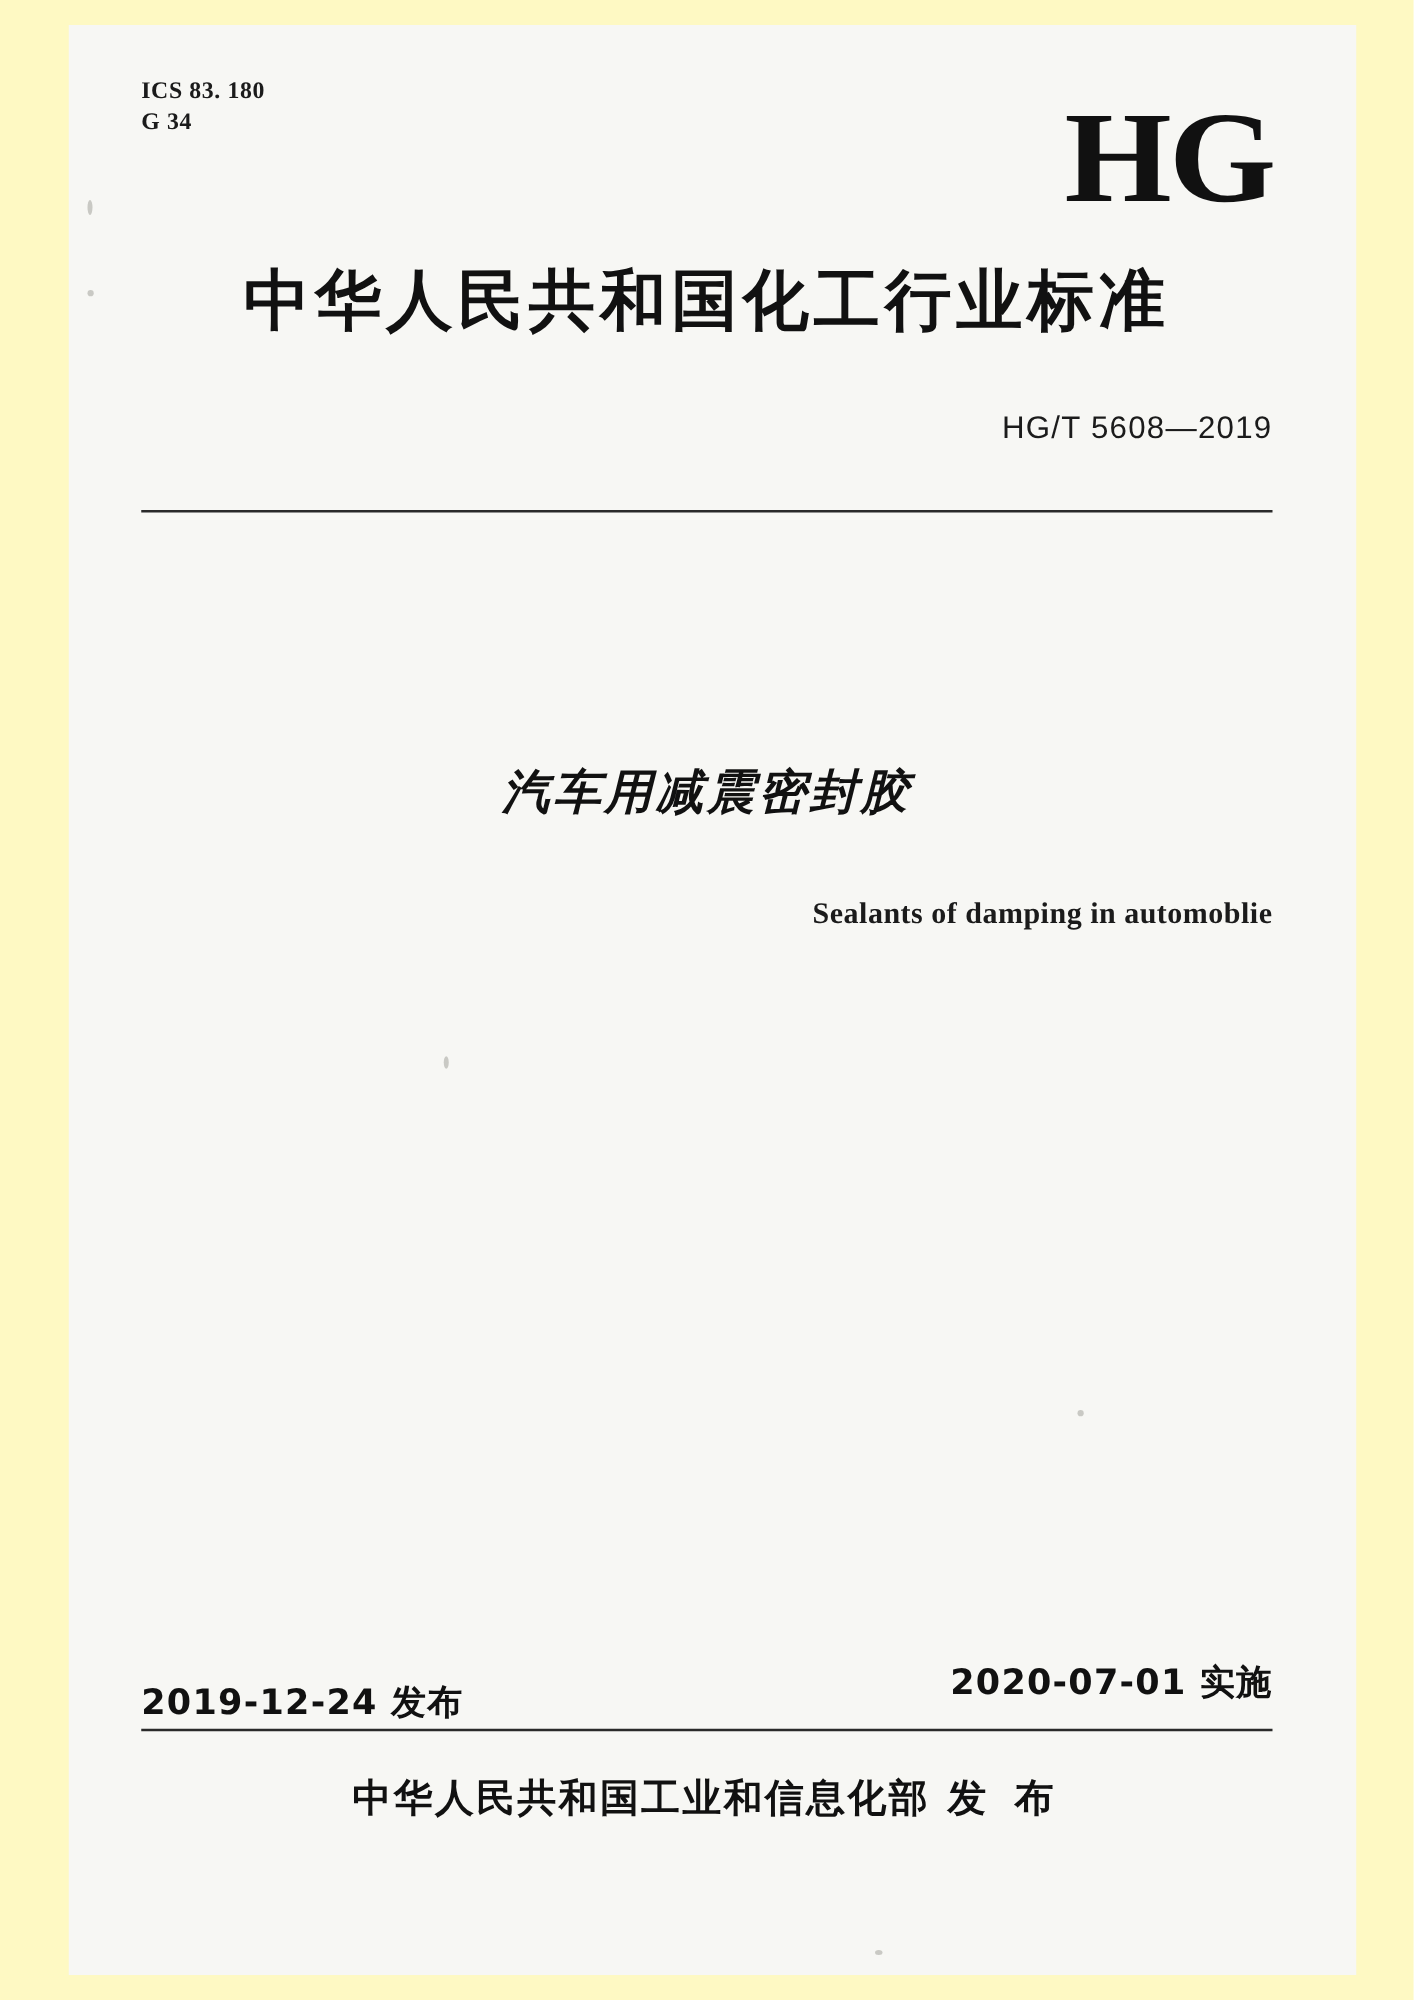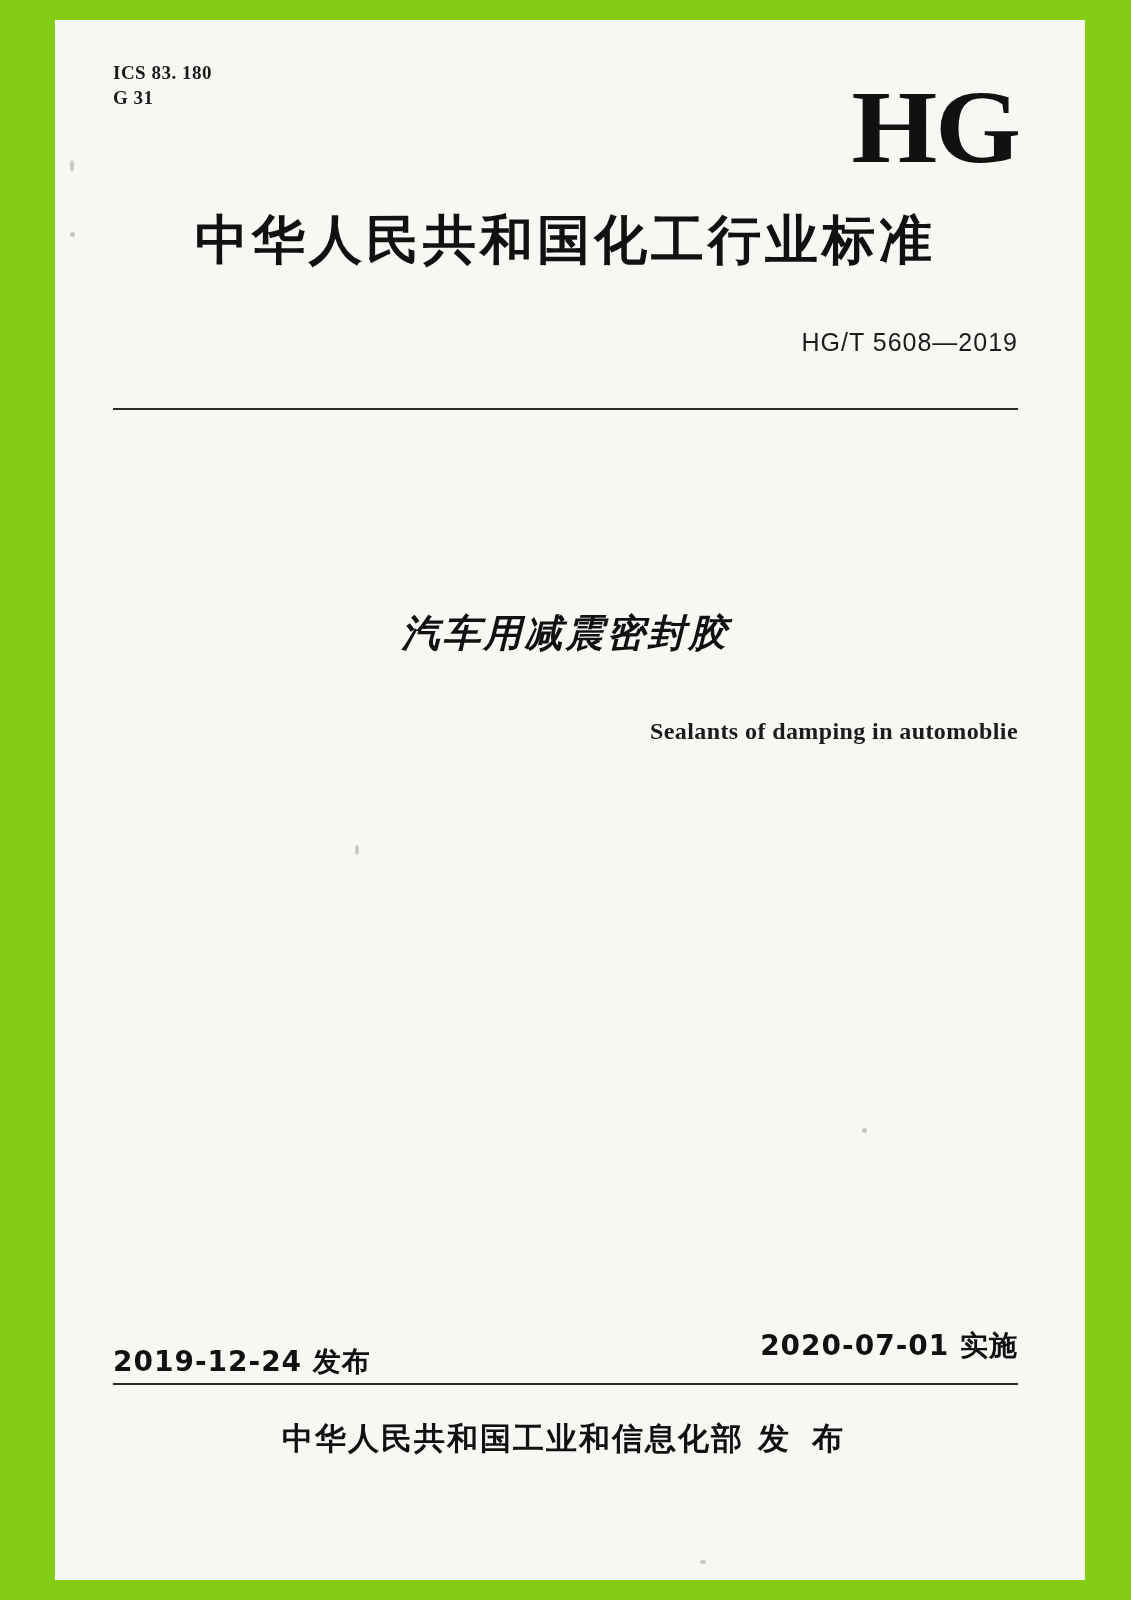--- a/index.html
+++ b/index.html
@@ -12,21 +12,21 @@
     height: 1600px;
     font-family: "Liberation Sans", sans-serif;
     position: relative;
     overflow: hidden;
   }
   .page {
     position: absolute;
     left: 0; top: 0;
     width: 1131px;
     height: 1600px;
-    background: #84cc16;
+    background: #fef9c3;
   }
   
   .scan-tint {
     position: absolute;
     left: 55px; top: 20px;
     width: 1030px; height: 1560px;
     background: #f7f7f4;
   }
   .codes {
     position: absolute;
@@ -185,21 +185,21 @@
   <div class="scan-tint"></div>
 
   <div class="speck" style="left:70px;top:160px;width:4px;height:12px;"></div>
   <div class="speck" style="left:70px;top:232px;width:5px;height:5px;"></div>
   <div class="speck" style="left:355px;top:845px;width:4px;height:10px;"></div>
   <div class="speck" style="left:862px;top:1128px;width:5px;height:5px;"></div>
   <div class="speck" style="left:700px;top:1560px;width:6px;height:4px;"></div>
 
   <div class="codes">
     <div>ICS 83. 180</div>
-    <div>G 31</div>
+    <div>G 34</div>
   </div>
 
   <div class="hg-mark">HG</div>
 
   <div class="main-title">中华人民共和国化工行业标准</div>
 
   <div class="std-number">HG/T 5608—2019</div>
 
   <div class="rule"></div>
 

